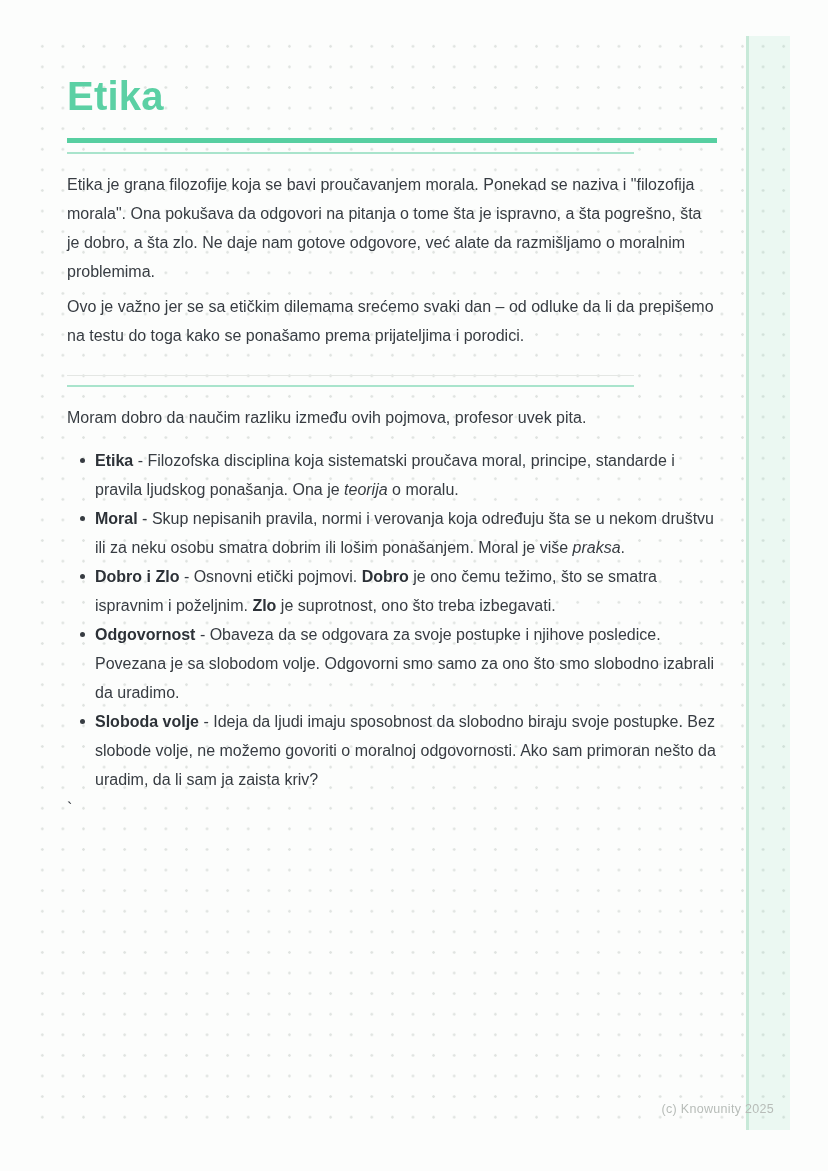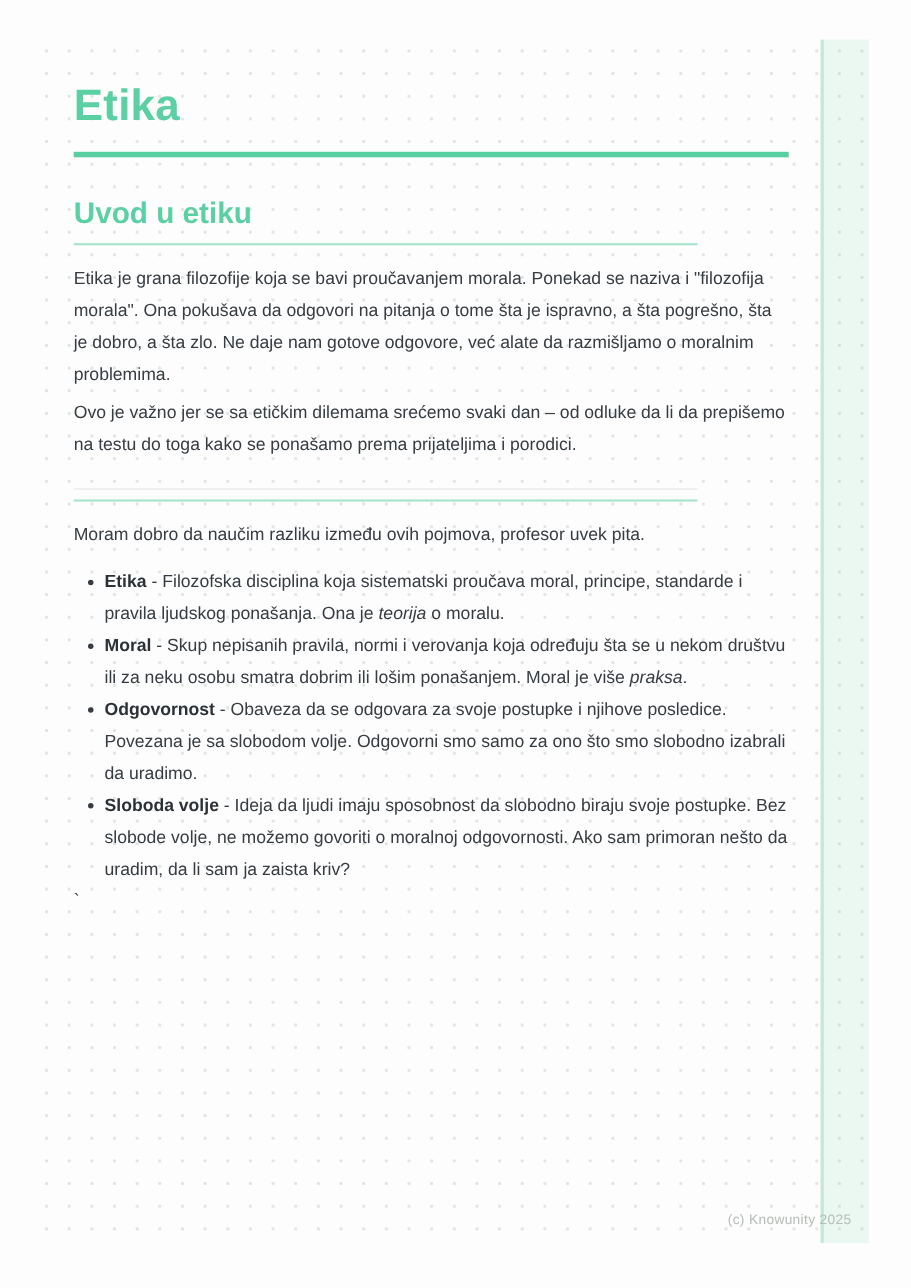--- a/index.html
+++ b/index.html
@@ -124,35 +124,35 @@
 <div class="page">
 
   <div class="dots"></div>
   <div class="margin-band"></div>
 
   <div class="content">
 
     <h1 class="doc-title">Etika</h1>
     <div class="title-rule"></div>
 
-    <h2 class="section-heading">Uvod u etiku</h2>
     <div class="heading-underline"></div>
 
     <p class="body-text p-first">Etika je grana filozofije koja se bavi proučavanjem morala. Ponekad se naziva i "filozofija morala". Ona pokušava da odgovori na pitanja o tome šta je ispravno, a šta pogrešno, šta je dobro, a šta zlo. Ne daje nam gotove odgovore, već alate da razmišljamo o moralnim problemima.</p>
     <p class="body-text p-follow">Ovo je važno jer se sa etičkim dilemama srećemo svaki dan – od odluke da li da prepišemo na testu do toga kako se ponašamo prema prijateljima i porodici.</p>
 
     <hr class="section-divider">
 
     <div class="heading-underline"></div>
 
     <p class="body-text p-first">Moram dobro da naučim razliku između ovih pojmova, profesor uvek pita.</p>
 
     <ul class="bullet-list">
         <li><b>Etika</b><span> - Filozofska disciplina koja sistematski proučava moral, principe, standarde i pravila ljudskog ponašanja. Ona je </span><i>teorija</i><span> o moralu.</span></li>
         <li><b>Moral</b><span> - Skup nepisanih pravila, normi i verovanja koja određuju šta se u nekom društvu ili za neku osobu smatra dobrim ili lošim ponašanjem. Moral je više </span><i>praksa</i><span>.</span></li>
+        <li><b>Dobro i Zlo</b><span> - Osnovni etički pojmovi. </span><b>Dobro</b><span> je ono čemu težimo, što se smatra ispravnim i poželjnim. </span><b>Zlo</b><span> je suprotnost, ono što treba izbegavati.</span></li>
         <li><b>Odgovornost</b><span> - Obaveza da se odgovara za svoje postupke i njihove posledice. Povezana je sa slobodom volje. Odgovorni smo samo za ono što smo slobodno izabrali da uradimo.</span></li>
         <li><b>Sloboda volje</b><span> - Ideja da ljudi imaju sposobnost da slobodno biraju svoje postupke. Bez slobode volje, ne možemo govoriti o moralnoj odgovornosti. Ako sam primoran nešto da uradim, da li sam ja zaista kriv?</span></li>
       </ul>
 
     <p class="stray">`</p>
 
   </div>
 
   <div class="footer-credit">(c) Knowunity 2025</div>
 

